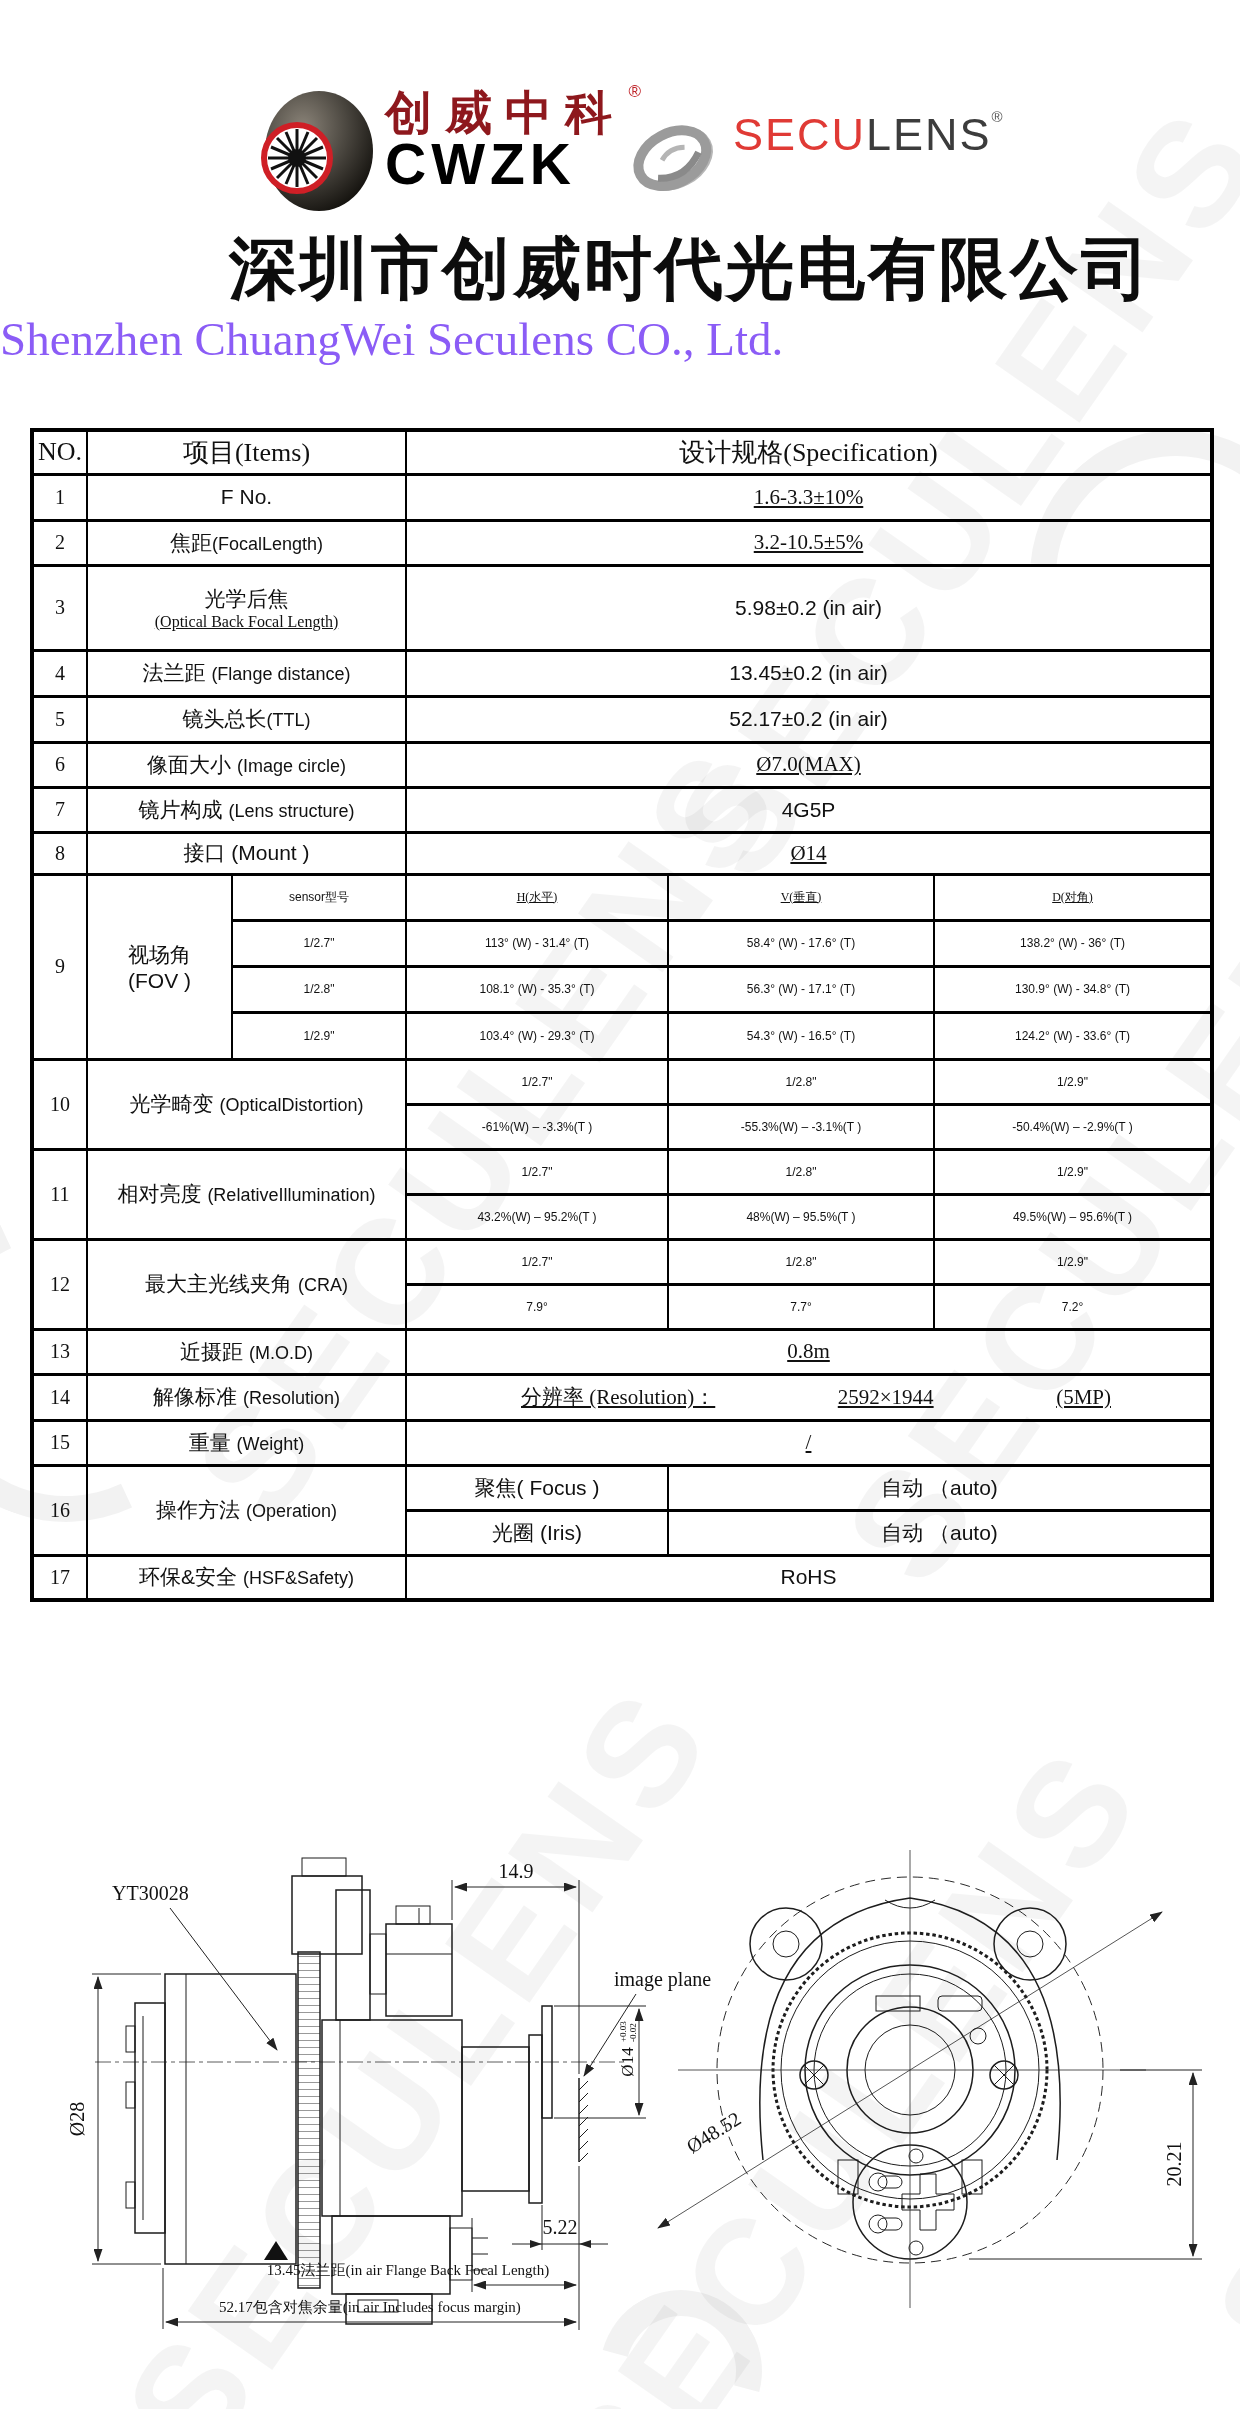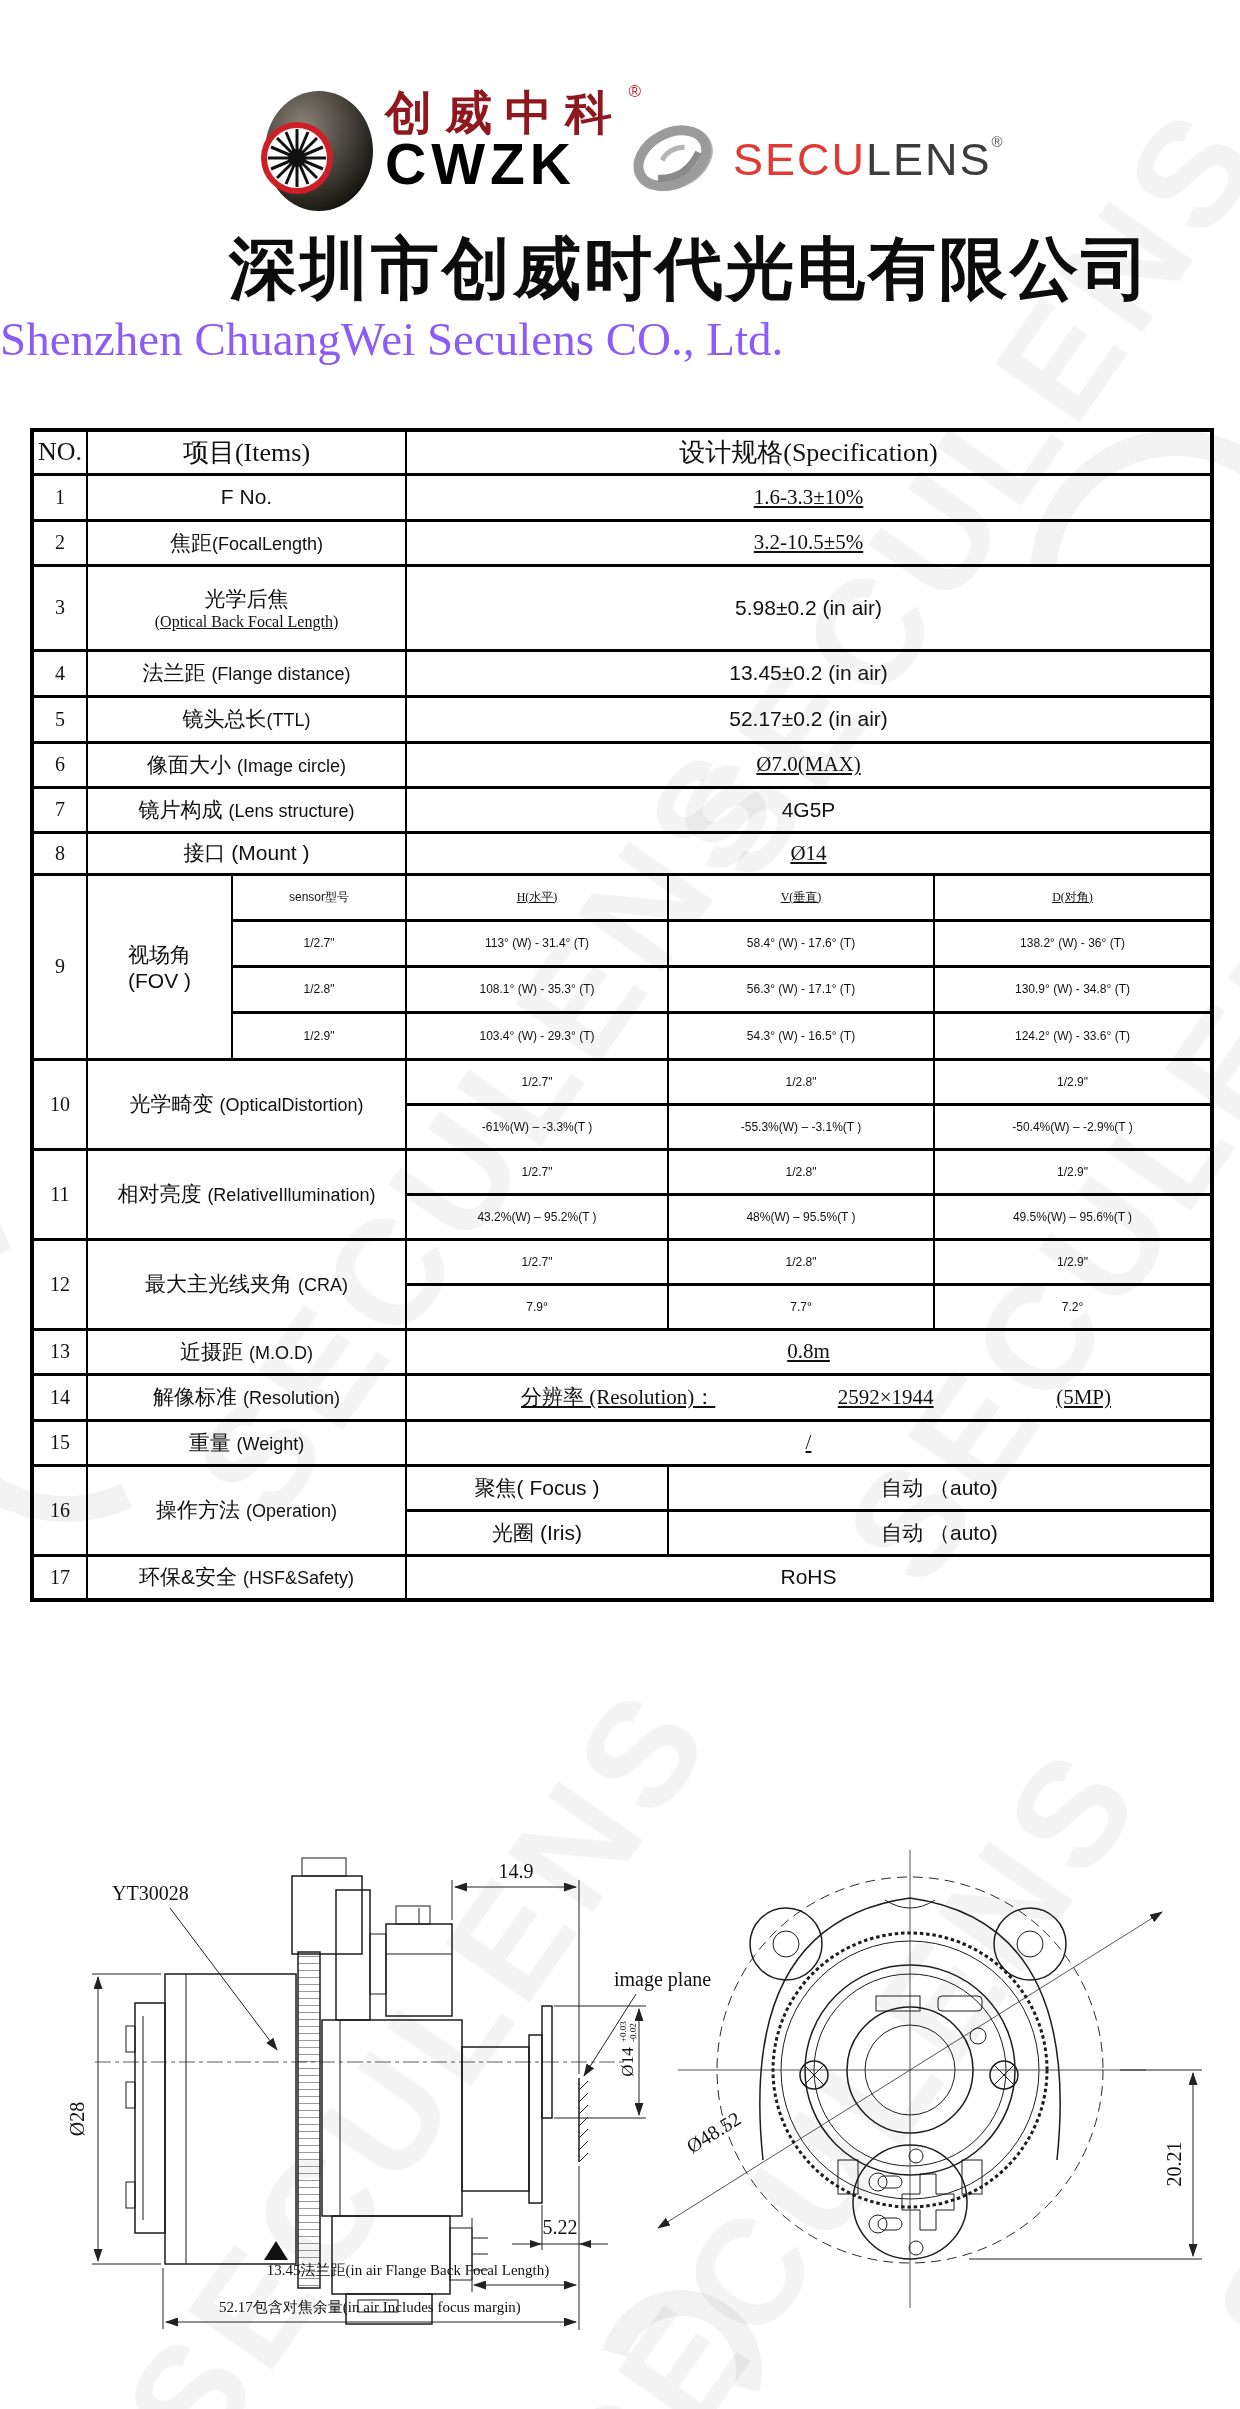--- a/index.html
+++ b/index.html
@@ -13,21 +13,21 @@
   .wm-arc.a1{border-top-color:rgba(0,0,0,0.05);border-right-color:rgba(0,0,0,0.05);}
   .wm-arc.a2{border-bottom-color:rgba(0,0,0,0.05);border-left-color:rgba(0,0,0,0.05);}
   
   .logo-row{position:absolute;left:4px;top:80px;width:1208px;height:150px;}
   .cwzk-group{position:absolute;left:255px;top:8px;display:flex;}
   .cwzk-text{margin-left:10px;position:relative;}
   .cwzk-cn{font-size:47px;font-weight:700;color:#8e181d;letter-spacing:13px;line-height:1.05;}
   .cwzk-reg{position:absolute;right:-16px;top:-6px;font-size:17px;color:#c0252b;font-weight:400;}
   .cwzk-en{font-size:57px;font-weight:800;color:#000000;letter-spacing:5px;line-height:0.95;
            font-family:"Liberation Sans",sans-serif;}
-  .secu-group{position:absolute;left:625px;top:28px;display:flex;align-items:center;}
+  .secu-group{position:absolute;left:625px;top:28px;display:flex;align-items:flex-start;}
   .secu-text{margin-left:12px;font-size:45px;font-weight:500;letter-spacing:2px;position:relative;
              font-family:"Liberation Sans",sans-serif;}
   .secu-red{color:#e03a35;}
   .secu-gray{color:#3c3c3c;}
   .secu-reg{font-size:15px;color:#555;vertical-align:28px;}
   .title-cn{position:absolute;left:0;top:224px;width:1152px;text-align:right;
             font-size:68px;font-weight:700;color:#0c0c0c;letter-spacing:3px;}
   .title-en{position:absolute;left:0;top:312px;width:1240px;text-align:left;
             font-family:"Liberation Serif","DejaVu Serif",serif;font-size:47px;color:#8b5cf6;}
   

